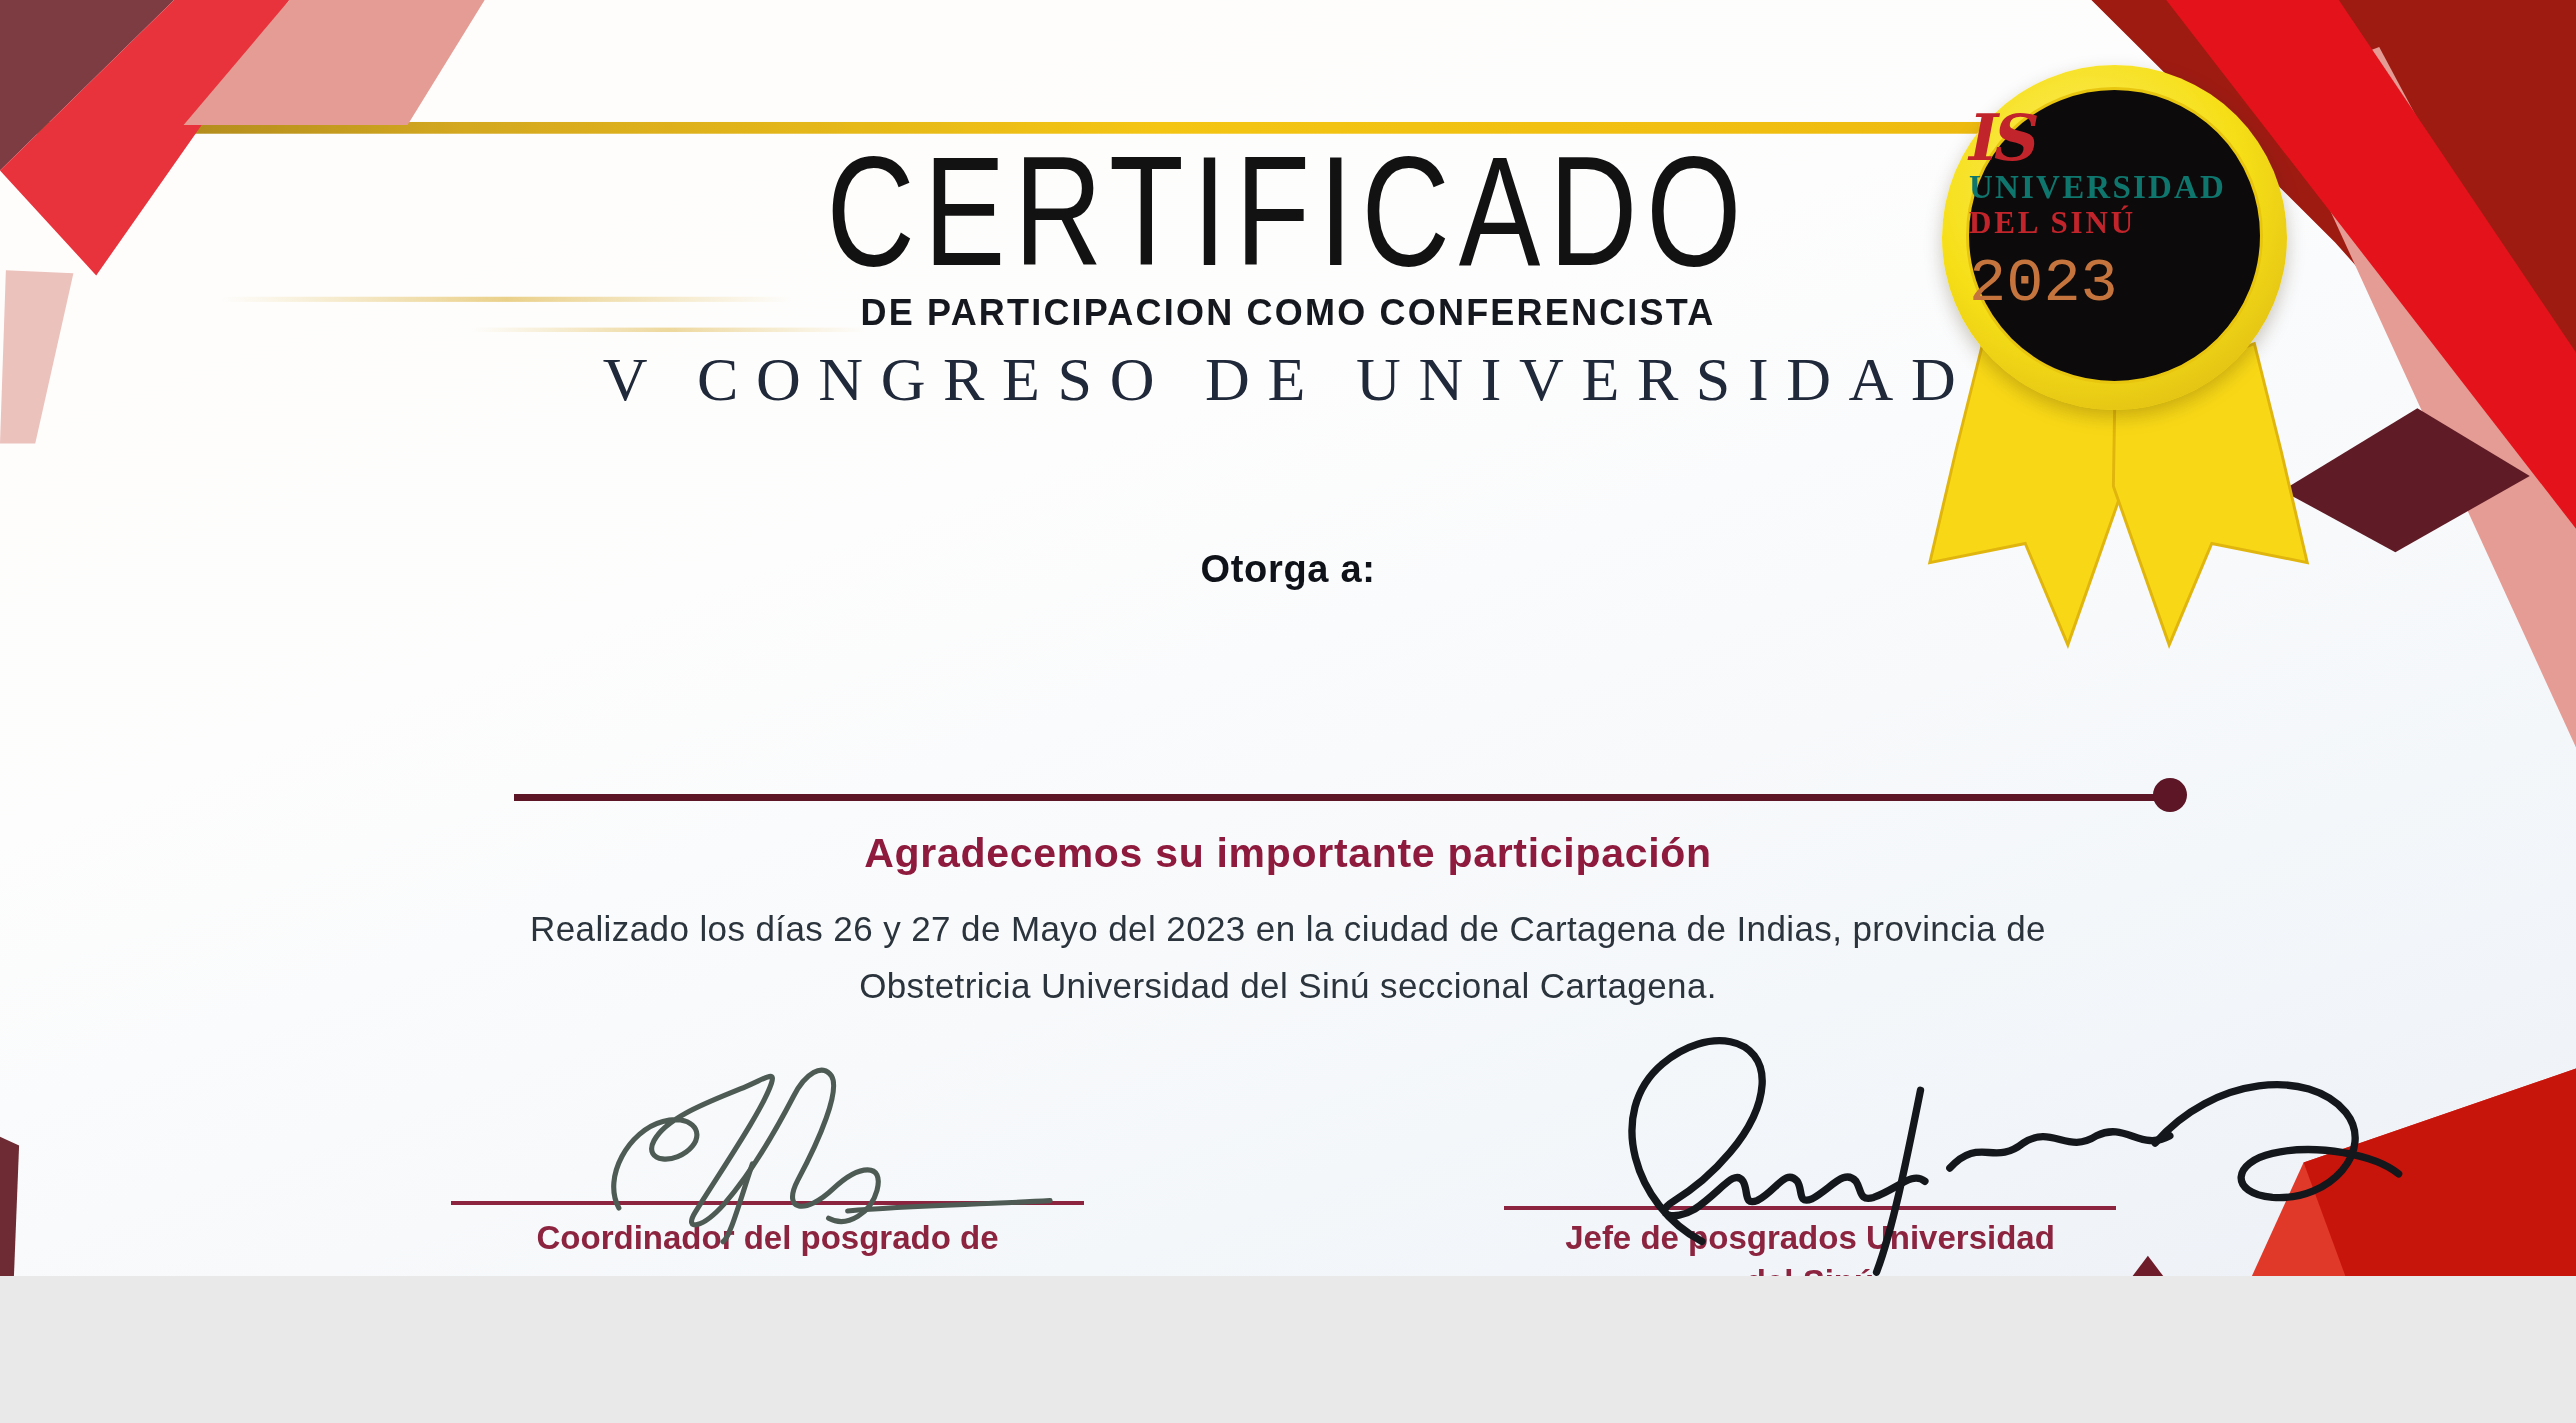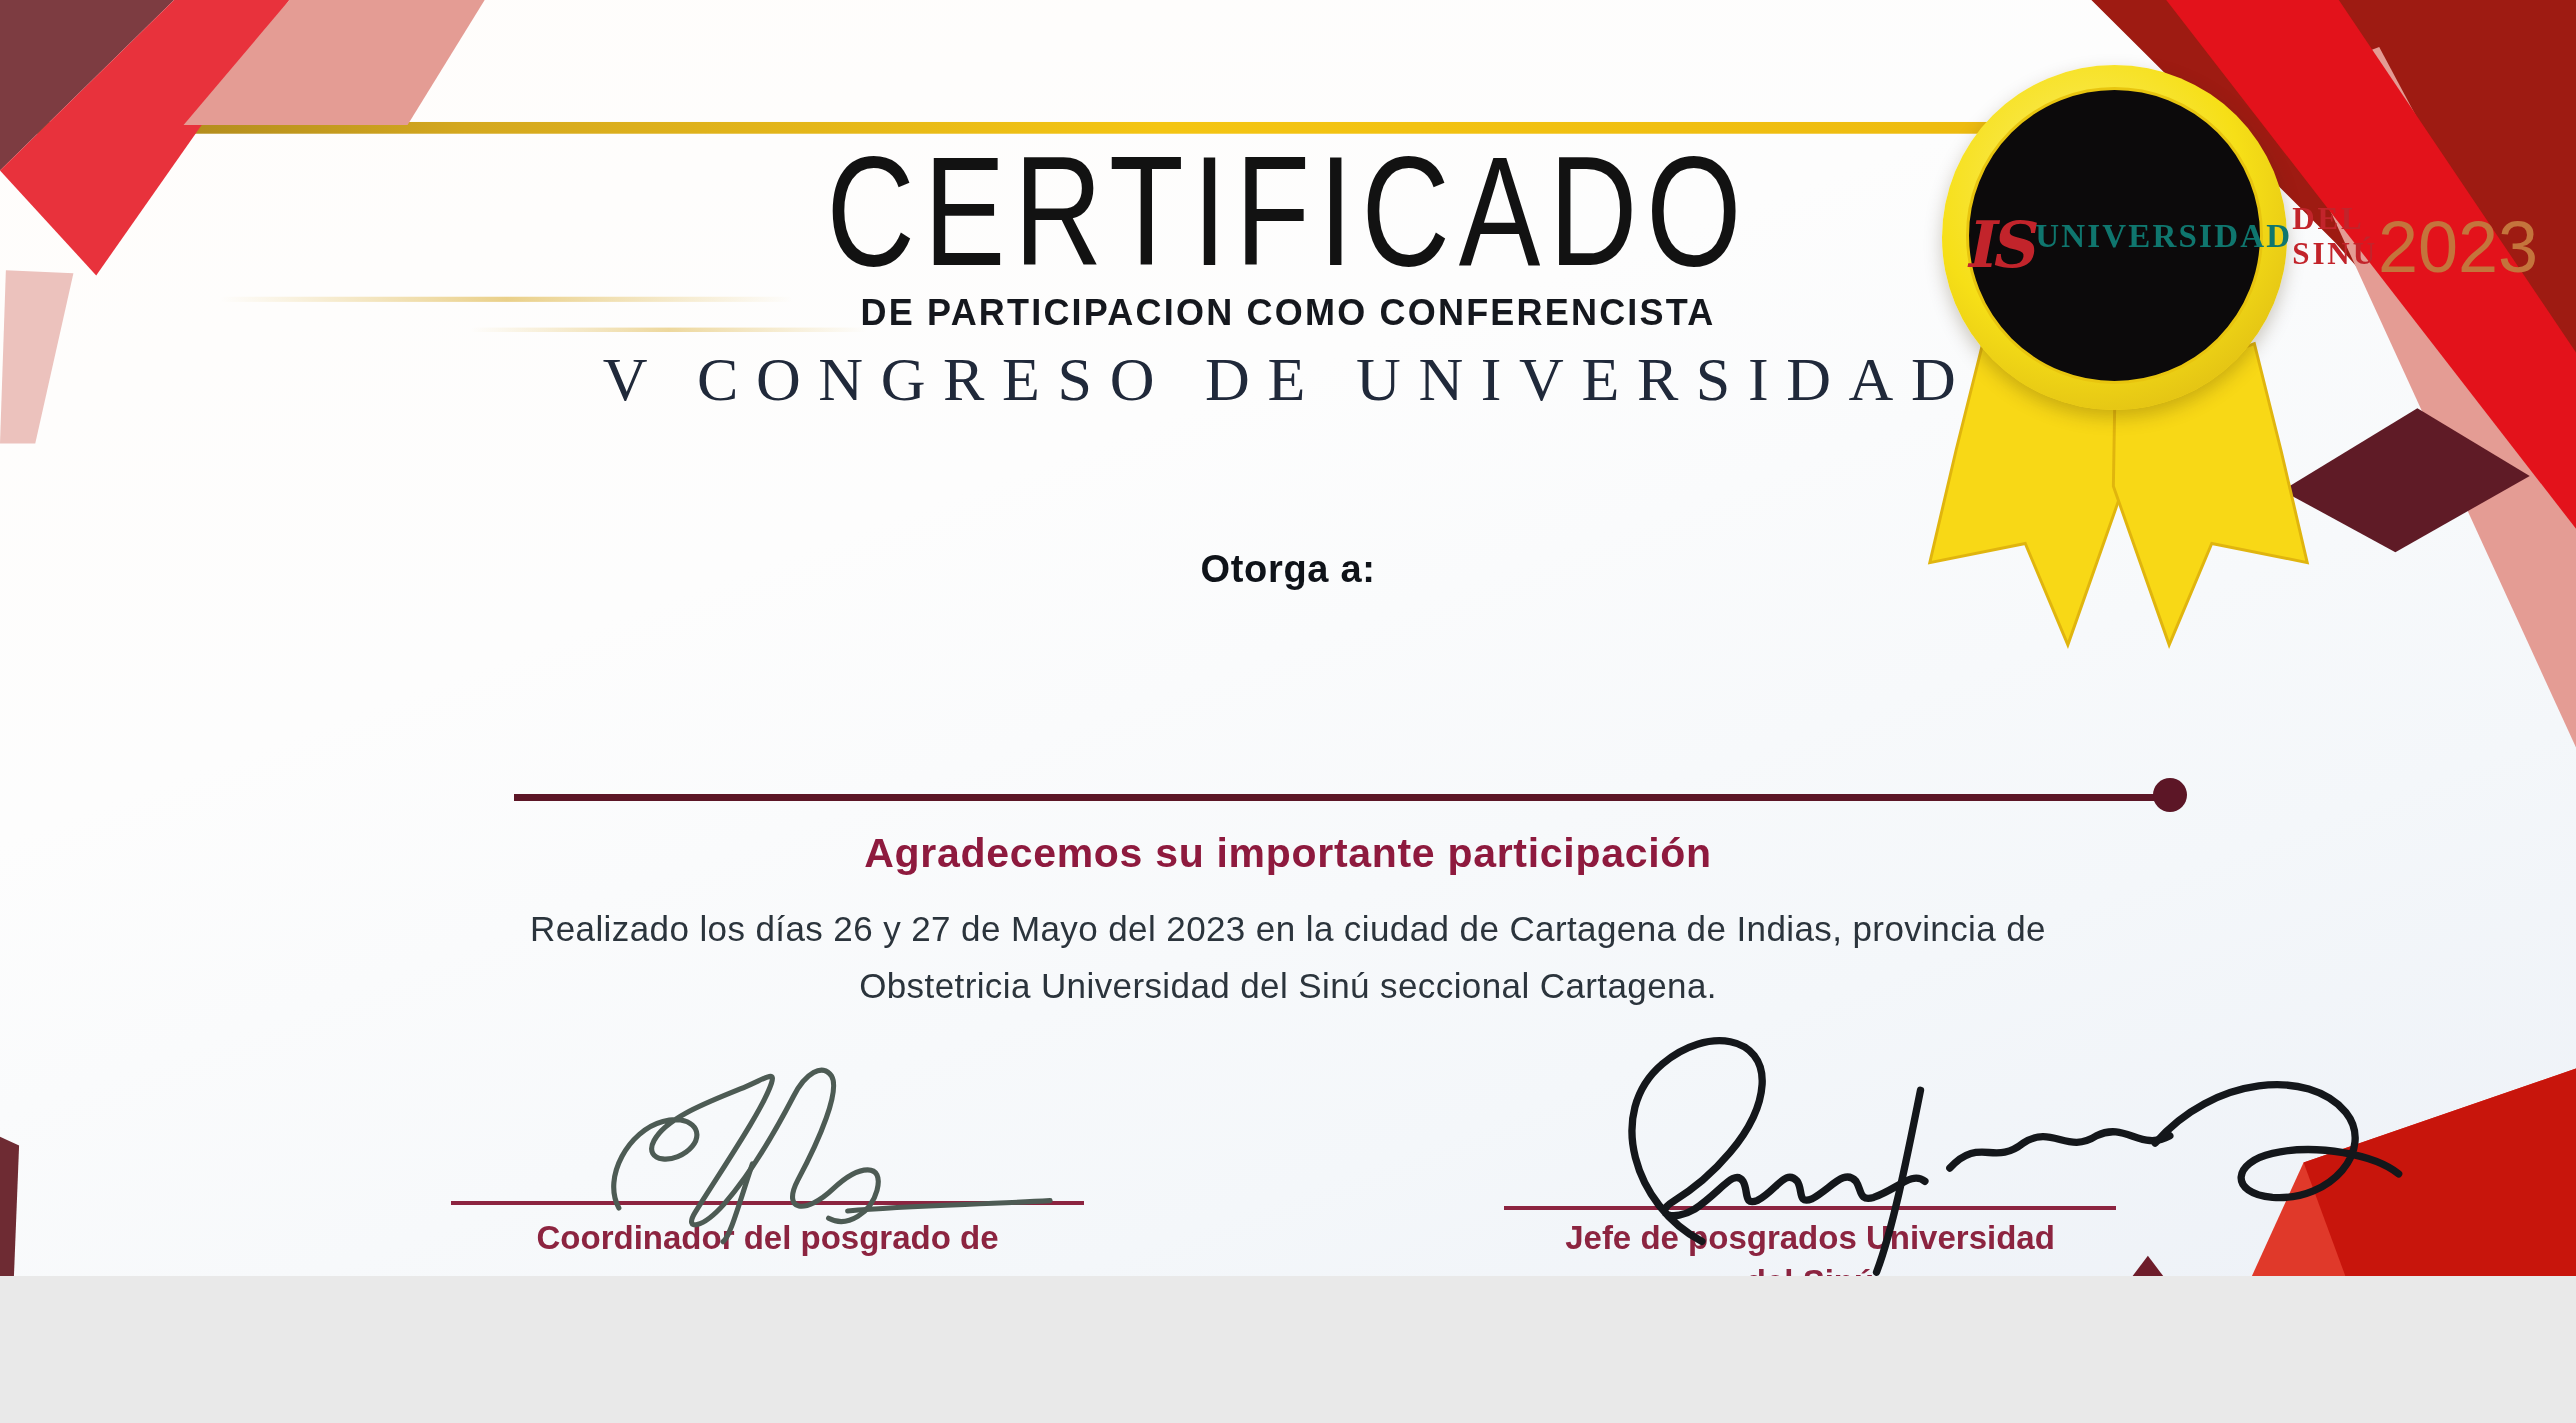--- a/index.html
+++ b/index.html
@@ -32,28 +32,28 @@
   .caption{position:absolute;text-align:center;font-size:33px;font-weight:700;color:#8c2440;line-height:44px;z-index:3;}
   .caption-left{top:1216px;left:451px;width:633px;}
   .caption-right{top:1216px;left:1504px;width:612px;}
   .ink{position:absolute;z-index:4;}
 
   .badge{position:absolute;left:1942px;top:65px;width:345px;height:345px;border-radius:50%;z-index:5;
     background:radial-gradient(circle at 42% 35%,#fbee6a 0%,#f6df17 52%,#e4c414 78%,#c9a21d 100%);
     box-shadow:0 7.3px 17.6px rgba(60,40,0,.25);}
   .badge-inner{position:absolute;left:24px;top:22px;width:297px;height:297px;border-radius:50%;
     background:#0c0a0b;border:3.7px solid #e8c50f;box-sizing:border-box;
-    display:flex;align-items:center;justify-content:flex-start;}
+    display:flex;flex-direction:column;align-items:flex-start;justify-content:flex-start;}
   .badge-logo{margin-top:19px;font-family:"DejaVu Serif",serif;font-style:italic;font-weight:700;
     font-size:63px;line-height:59px;color:#c2242b;letter-spacing:-4.4px;}
   .badge-org1{margin-top:1.5px;font-family:"Liberation Serif",serif;font-weight:700;font-size:33px;
     color:#0f766e;letter-spacing:2.2px;line-height:35px;}
   .badge-org2{font-family:"Liberation Serif",serif;font-weight:700;font-size:31px;color:#c2242b;
     letter-spacing:2.9px;line-height:35px;}
-  .badge-year{margin-top:22px;font-family:Liberation Sans, sans-serif;font-size:72px;color:#c4743c;
+  .badge-year{margin-top:13px;font-family:Liberation Mono, monospace;font-size:62px;color:#c4743c;
     letter-spacing:0px;line-height:62px;font-weight:400;}
 </style>
 </head>
 <body>
 
 <div id="canvas">
 
   <svg id="decor" width="2576" height="1424" viewBox="0 0 3508 1939">
     <defs>
       <linearGradient id="goldTop" x1="0" y1="0" x2="1" y2="0">

